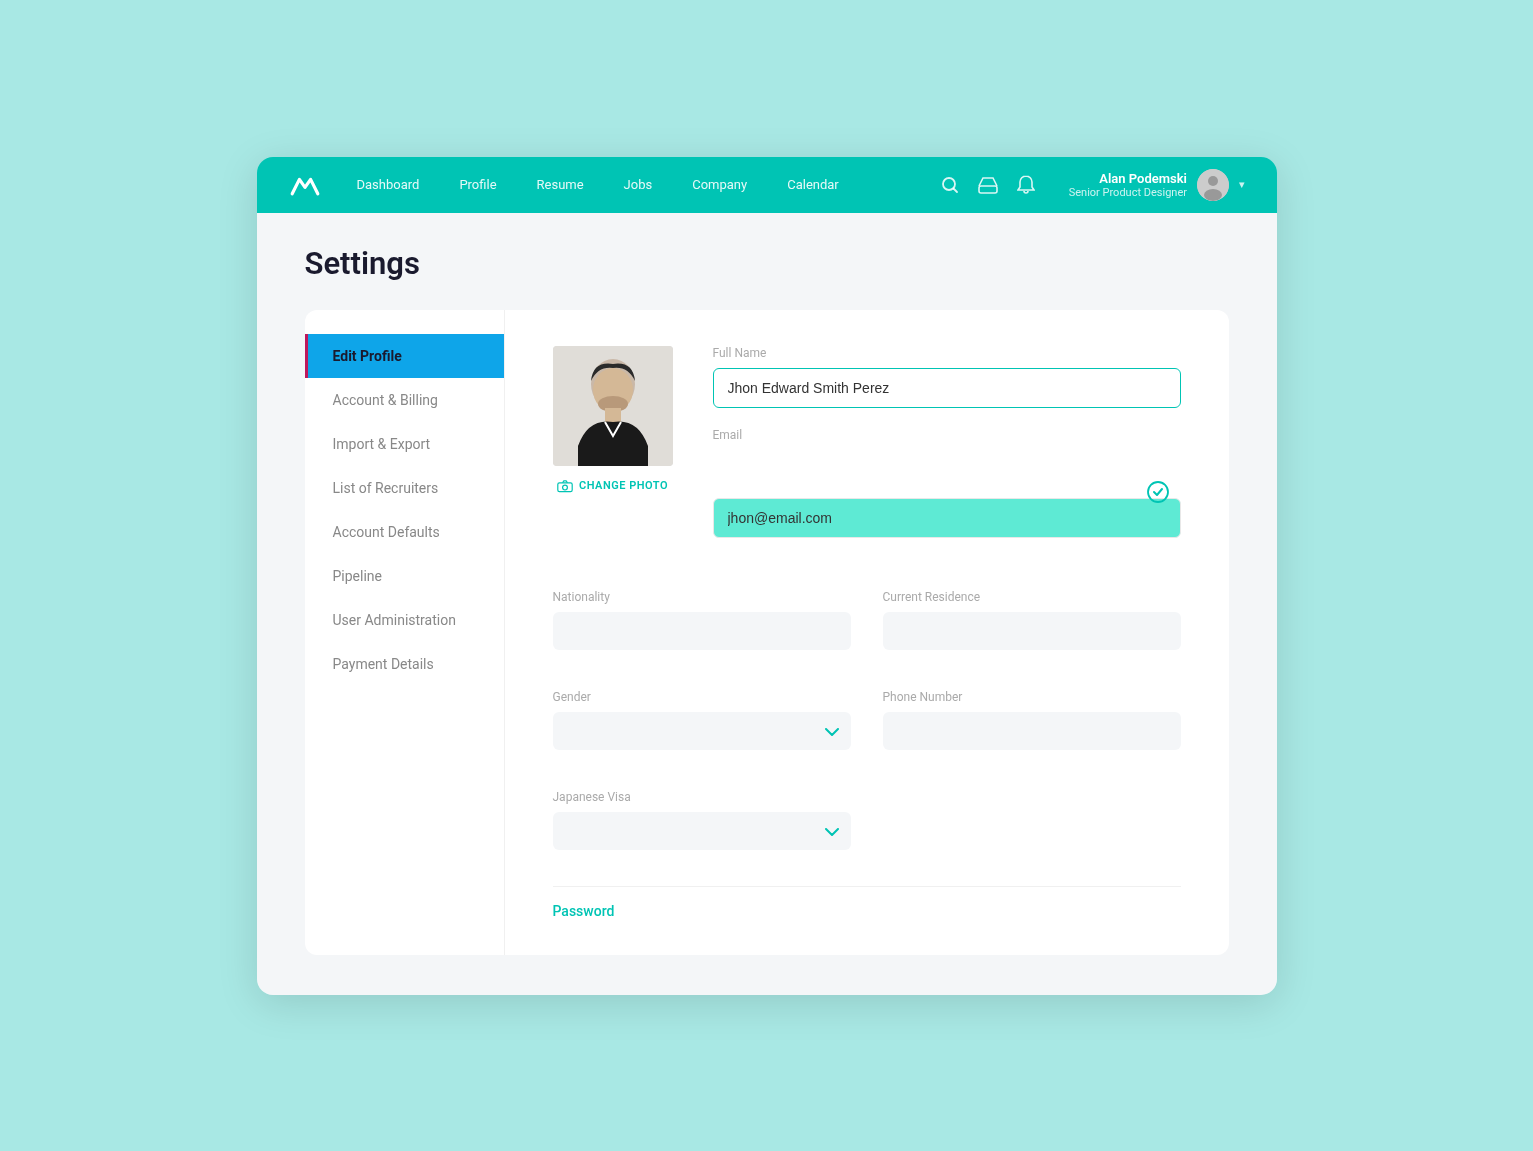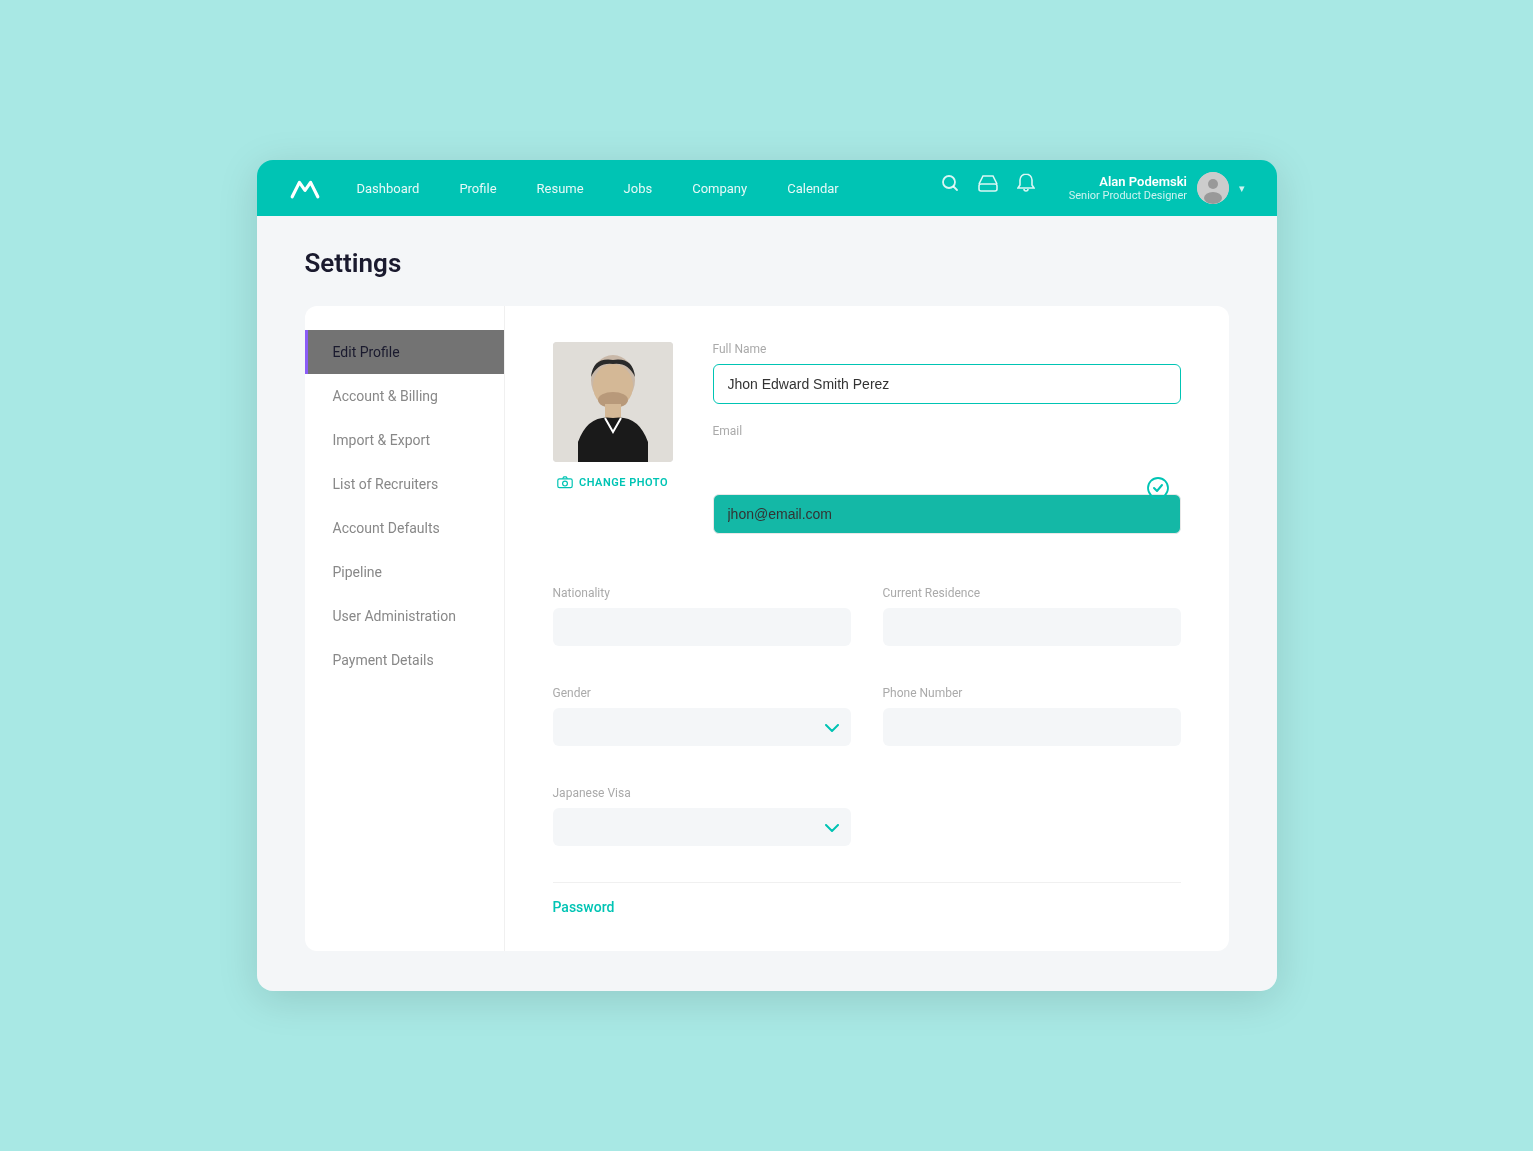--- a/index.html
+++ b/index.html
@@ -50,20 +50,21 @@
     .nav-item {
       color: rgba(255,255,255,0.9);
       font-size: 13px;
       font-weight: 400;
       cursor: pointer;
       text-decoration: none;
     }
 
     .navbar-actions {
       display: flex;
+      align-items: center;
       gap: 16px;
     }
 
     .navbar-icon-btn {
       width: 22px;
       height: 22px;
       display: flex;
       align-items: center;
       justify-content: center;
       cursor: pointer;
@@ -112,21 +113,21 @@
       font-size: 11px;
     }
 
     
     .main-content {
       background: #f4f6f8;
       padding: 32px 48px 40px;
     }
 
     .page-title {
-      font-size: 26px;
+      font-size: 31px;
       font-weight: 600;
       color: #1a1a2e;
       margin-bottom: 28px;
     }
 
     .settings-card {
       background: #fff;
       border-radius: 12px;
       padding: 0;
       display: flex;
@@ -144,24 +145,24 @@
 
     .sidebar-item {
       padding: 14px 28px;
       font-size: 14px;
       color: #888;
       cursor: pointer;
       font-weight: 400;
     }
 
     .sidebar-item.active {
-      background: #737373;
+      background: #0ea5e9;
       color: #1a1a2e;
-      font-weight: 400;
-      border-left: 3px solid #8b5cf6;
+      font-weight: 700;
+      border-left: 3px solid #be185d;
       padding-left: 25px;
     }
 
     
     .settings-body {
       flex: 1;
       padding: 36px 48px;
     }
 
     
@@ -242,21 +243,21 @@
       background: #f8f9fa;
     }
 
     .email-wrapper {
       position: relative;
     }
 
     .email-wrapper .form-input {
       padding-right: 40px;
       border: 1.5px solid #e8e8e8;
-      background: #14b8a6;
+      background: #5eead4;
       margin-top: 48px;
     }
 
     .email-check-icon {
       position: absolute;
       right: 12px;
       top: 50%;
       transform: translateY(-50%);
       color: #00c4b4;
       font-size: 18px;

